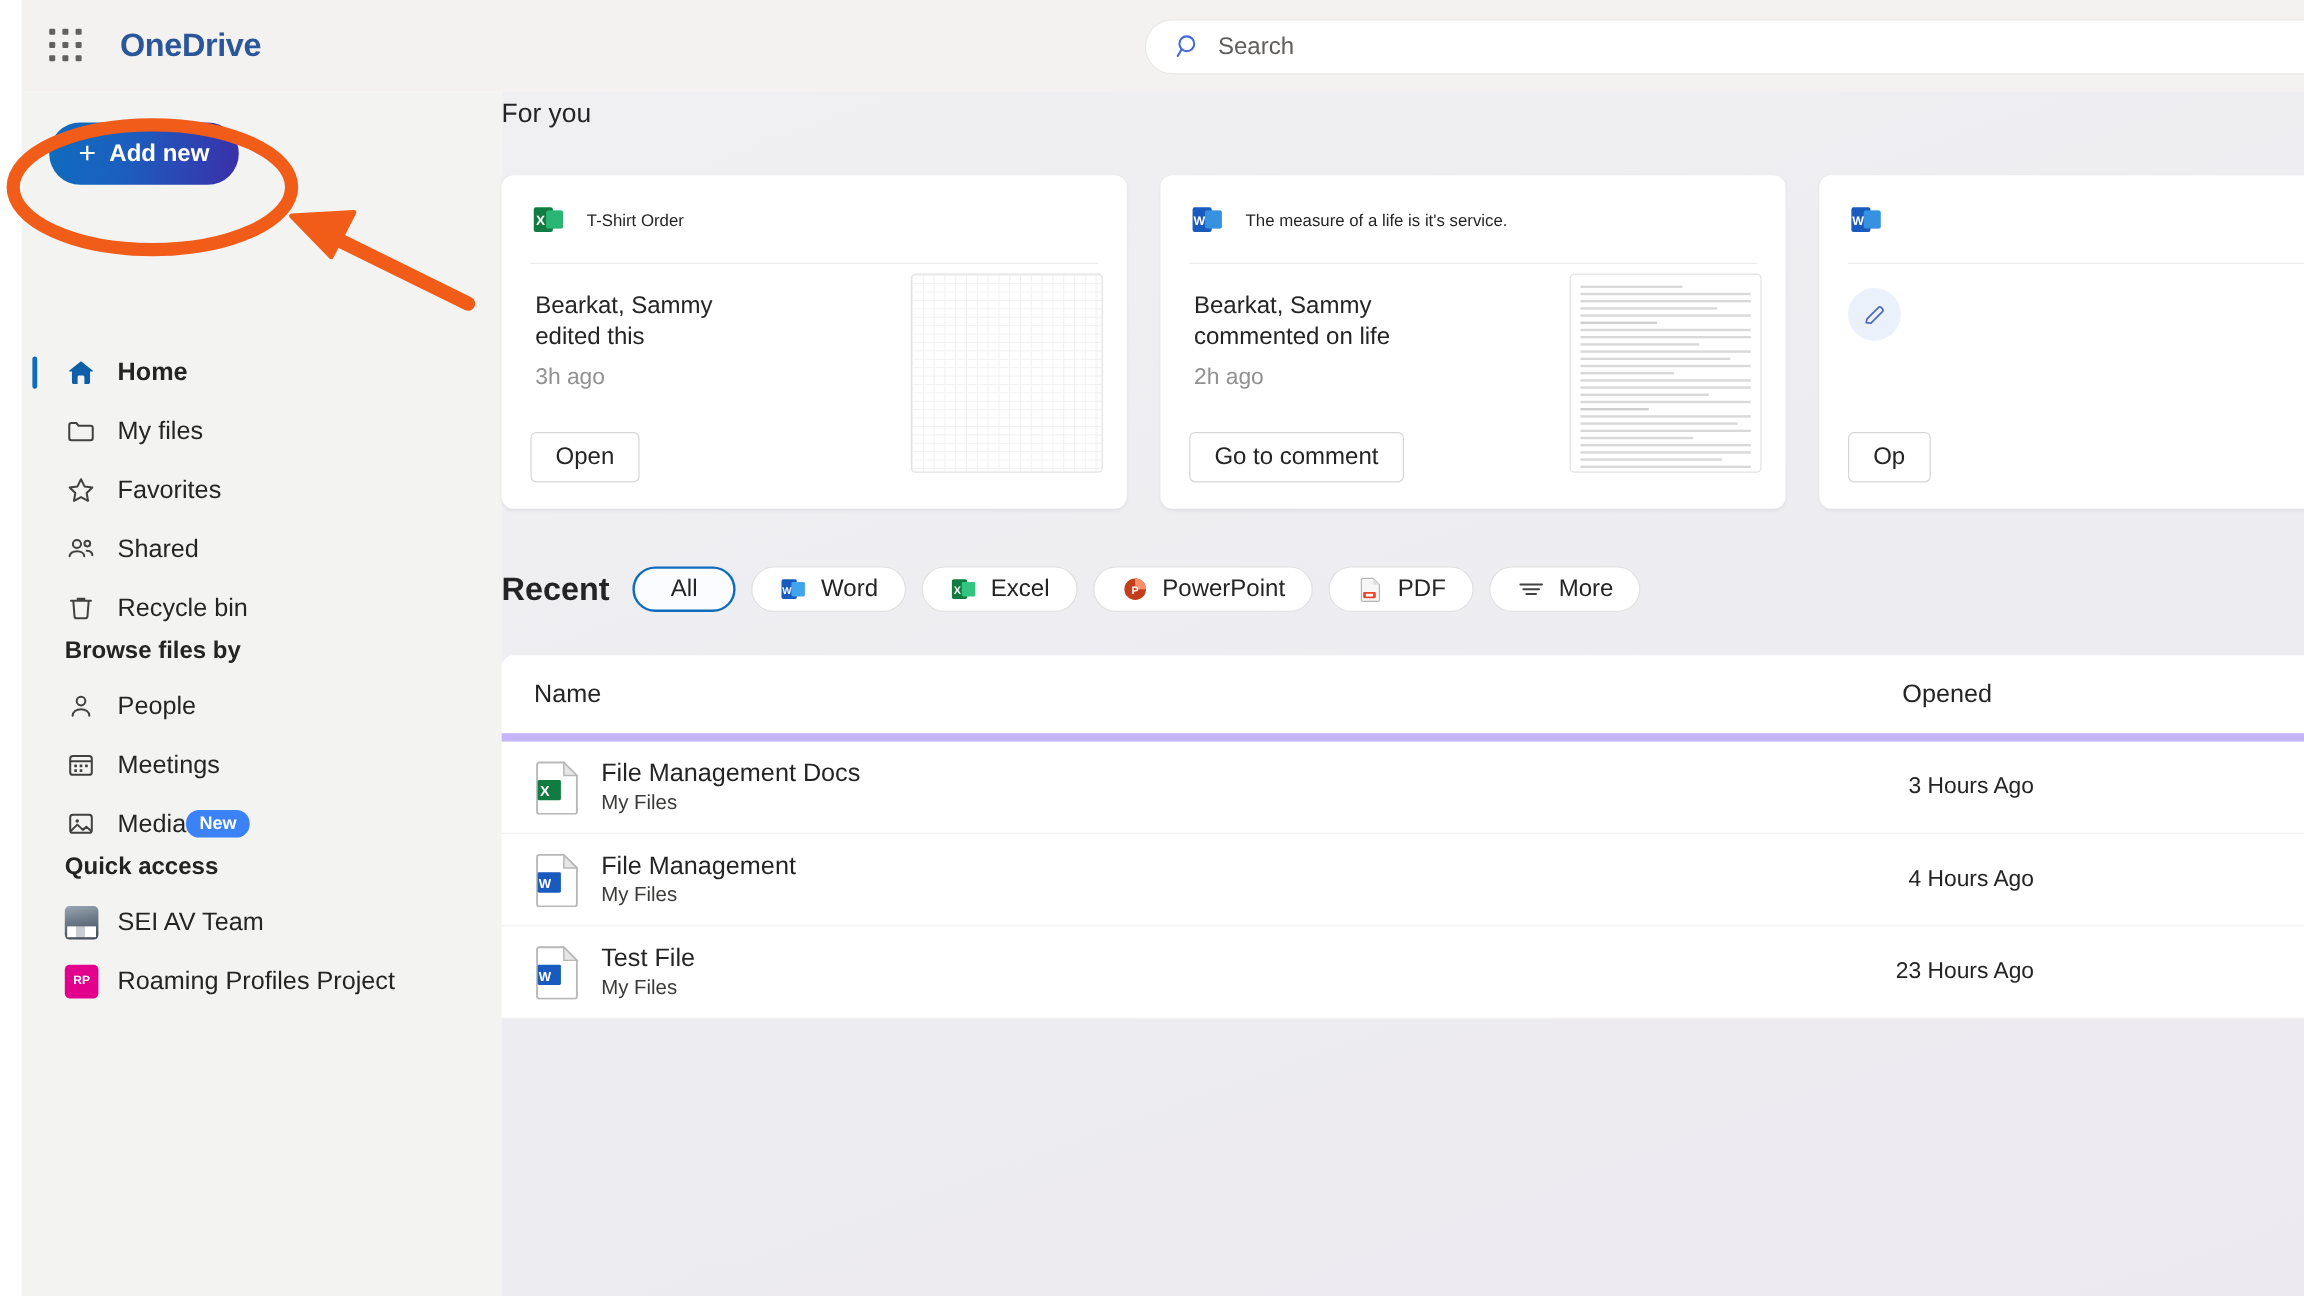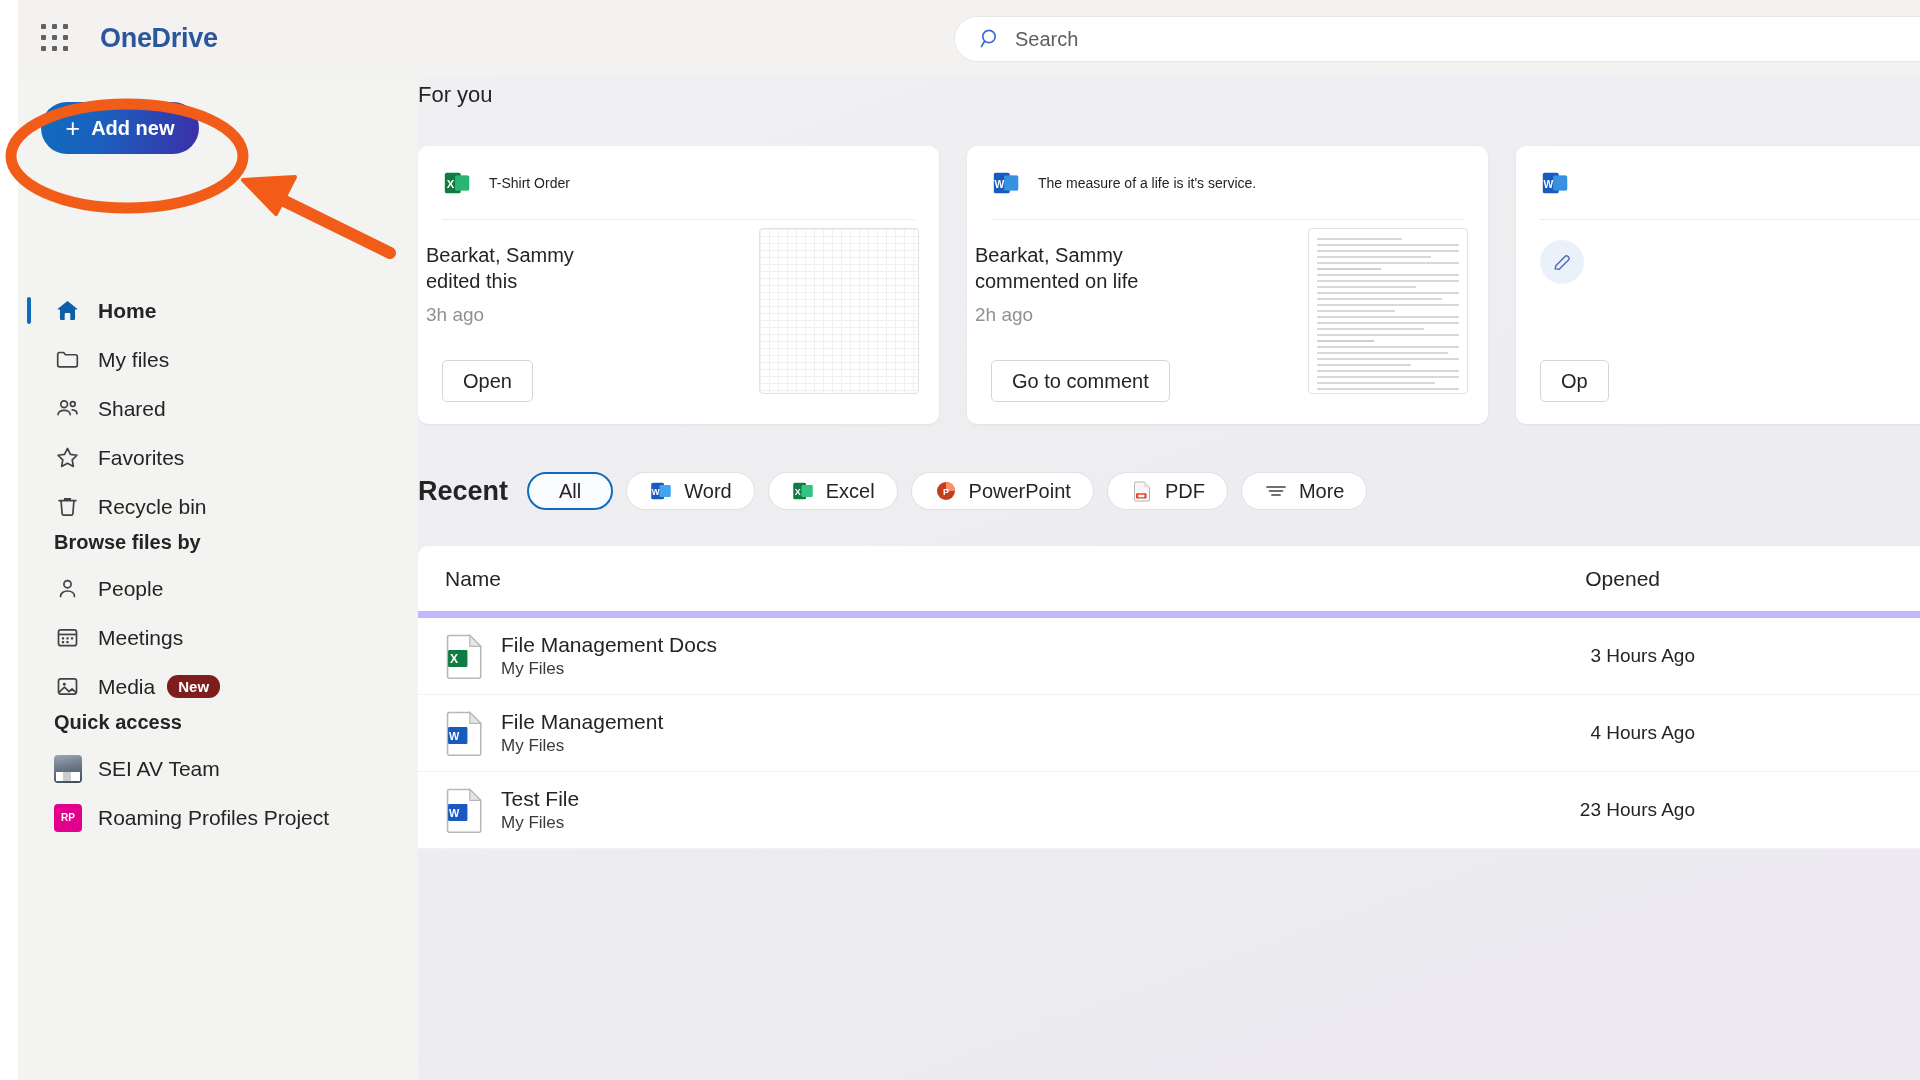--- a/index.html
+++ b/index.html
@@ -66,21 +66,21 @@
   .navitem.active .lbl { font-weight: 700; }
   .navitem.active::before {
     content:""; position:absolute; left: 9px; top: 11px;
     width: 4px; height: 27px; background:#0f6cbd; border-radius: 2px;
   }
   .sechead {
     font-size: 20px; font-weight: 700; color: #242424;
     padding-left: 36px; margin-bottom: 10px;
   }
   .badge-new {
-    margin-left: 12px; background: #7f1d1d; color:#fff; font-size: 15px;
+    background: #3b82f6; color:#fff; font-size: 15px;
     font-weight: 700; padding: 3px 11px; border-radius: 11px;
   }
   .qicon { width: 28px; height: 28px; border-radius: 4px; display:block; }
   .qicon.photo {
     background: linear-gradient(170deg,#9aa7b4 0%,#6f7c8a 40%,#3e4a57 100%);
     position: relative; overflow: hidden;
   }
   .qicon.photo::after {
     content:""; position:absolute; left:2px; bottom:2px; right:2px; height:9px;
     background: linear-gradient(90deg,#fff 0 30%, #c9ccd1 30% 62%, #fff 62% 100%);
@@ -96,21 +96,21 @@
   .foryou { position: absolute; left: 0px; top: 6px; font-size: 22px; font-weight: 400; color:#242424; }
 
   .cards { position: absolute; left: 0; top: 70px; display: flex; gap: 28px; }
   .card {
     width: 521px; height: 278px; background: #fff; border-radius: 10px;
     position: relative; flex: 0 0 auto; box-shadow: 0 1px 3px rgba(0,0,0,0.06);
   }
   .card-head { display:flex; align-items:center; height: 73px; padding: 0 24px; }
   .card-title { margin-left: 17px; font-size: 14px; color:#242424; white-space: nowrap; }
   .card-rule { height:1px; background:#ebebeb; margin: 0 24px; }
-  .card-body { display:flex; padding: 22px 24px 0 8px; }
+  .card-body { display:flex; padding: 22px 24px 0 28px; }
   .actor { font-size: 20px; color:#242424; line-height: 1.32; width: 250px; }
   .when { font-size: 19px; color: #919191; margin-top: 9px; }
   .openbtn {
     position:absolute; left: 24px; bottom: 22px; height: 42px; padding: 0 20px;
     background:#fff; border:1px solid #d6d6d6; border-radius: 5px;
     font-size: 20px; color:#242424; cursor:pointer;
     font-family: "Liberation Sans", sans-serif;
   }
   .thumb {
     position:absolute; right: 20px; top: 82px; width: 160px; height: 166px;
@@ -205,36 +205,36 @@
           <svg width="27" height="27" viewBox="0 0 24 24" fill="none" stroke="#424242" stroke-width="1.5">
             <path d="M3.3 7.4c0-.9.7-1.6 1.6-1.6h3.6l1.7 2h8.9c.9 0 1.6.7 1.6 1.6v7.5c0 .9-.7 1.6-1.6 1.6H4.9c-.9 0-1.6-.7-1.6-1.6V7.4z" stroke-linejoin="round"></path>
           </svg>
         </span>
         <span class="lbl">My files</span>
       </div>
 
       <div class="navitem">
         <span class="ico">
           <svg width="27" height="27" viewBox="0 0 24 24" fill="none" stroke="#424242" stroke-width="1.5">
+            <path d="M12 3.9l2.6 5.3 5.8.8-4.2 4.1 1 5.8L12 17.2 6.8 19.9l1-5.8L3.6 10l5.8-.8L12 3.9z" stroke-linejoin="round"></path>
+          </svg>
+        </span>
+        <span class="lbl">Favorites</span>
+      </div>
+
+      <div class="navitem">
+        <span class="ico">
+          <svg width="27" height="27" viewBox="0 0 24 24" fill="none" stroke="#424242" stroke-width="1.5">
             <circle cx="9" cy="8.3" r="3"></circle>
             <path d="M3.6 17.4c0-2.3 2.4-3.8 5.4-3.8s5.4 1.5 5.4 3.8" stroke-linecap="round"></path>
             <circle cx="16.7" cy="8" r="2.1"></circle>
             <path d="M16.2 13.3c2.3.1 4.2 1.3 4.2 3.3" stroke-linecap="round"></path>
           </svg>
         </span>
         <span class="lbl">Shared</span>
-      </div>
-
-      <div class="navitem">
-        <span class="ico">
-          <svg width="27" height="27" viewBox="0 0 24 24" fill="none" stroke="#424242" stroke-width="1.5">
-            <path d="M12 3.9l2.6 5.3 5.8.8-4.2 4.1 1 5.8L12 17.2 6.8 19.9l1-5.8L3.6 10l5.8-.8L12 3.9z" stroke-linejoin="round"></path>
-          </svg>
-        </span>
-        <span class="lbl">Favorites</span>
       </div>
 
       <div class="navitem">
         <span class="ico">
           <svg width="27" height="27" viewBox="0 0 24 24" fill="none" stroke="#424242" stroke-width="1.5">
             <path d="M4.6 6.8h14.8M9.6 6.8V5.3h4.8v1.5" stroke-linecap="round"></path>
             <path d="M6.3 6.8l.9 11.5c.05.8.7 1.4 1.5 1.4h6.6c.8 0 1.45-.6 1.5-1.4l.9-11.5" stroke-linejoin="round"></path>
           </svg>
         </span>
         <span class="lbl">Recycle bin</span>

